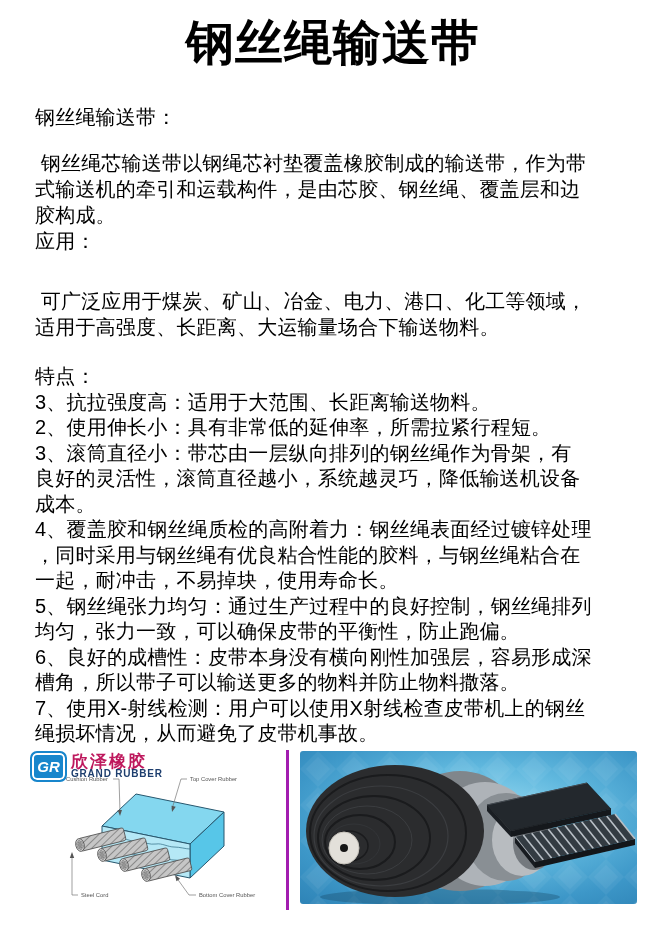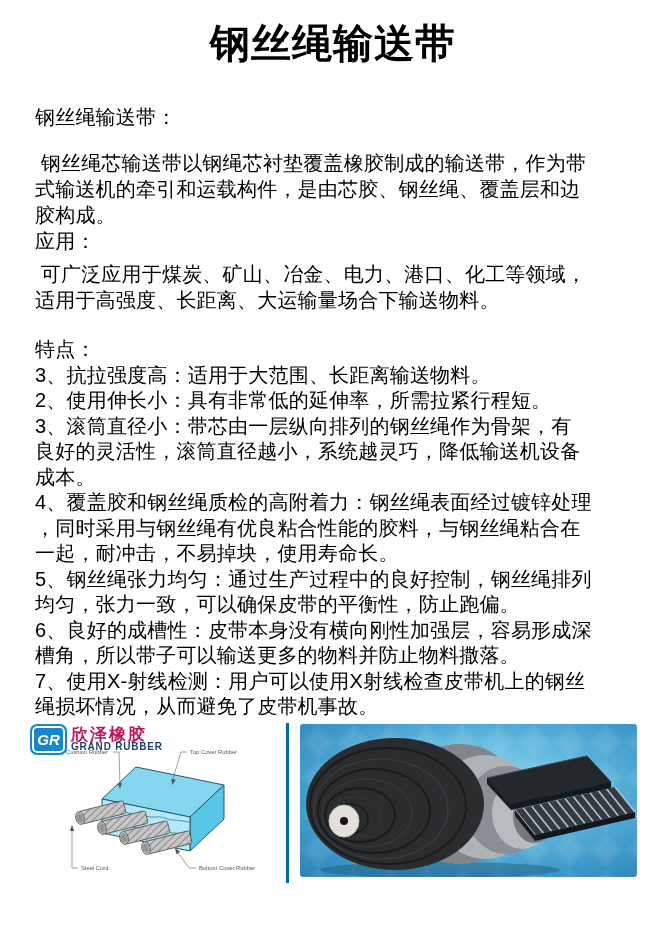--- a/index.html
+++ b/index.html
@@ -4,39 +4,39 @@
 <style>
   html, body { margin: 0; padding: 0; background: #ffffff; }
   body {
     width: 666px; height: 930px; overflow: hidden;
     font-family: "Liberation Sans", "DejaVu Sans", sans-serif;
     color: #000;
   }
   .page { width: 666px; height: 930px; position: relative; background: #fff; }
   .page-title {
     margin: 8px 0 0 0; text-align: center;
-    font-size: 40px; font-weight: bold; line-height: 70px;
+    font-size: 48px; font-weight: bold; line-height: 70px;
     letter-spacing: 1px;
   }
   .content { padding: 0 28px 0 35px; }
   .para {
     font-size: 20px; line-height: 26px;
     white-space: pre-line; letter-spacing: 0.2px;
   }
   .intro-heading   { margin-top: 26px; }
   .intro-body      { margin-top: 20px; }
   .application-heading { }
-  .application-body    { margin-top: 7px; }
+  .application-body    { margin-top: 34px; }
   .features-heading    { margin-top: 24px; }
   .features .para  { line-height: 25.5px; }
   
   .images-row { display: flex; align-items: flex-start; margin-top: 3px; padding-left: 28px; }
   .diagram-box {
     position: relative; width: 258px; height: 160px; background: #ffffff;
-    border-right: 3px solid #0369a1; flex: 0 0 auto;
+    border-right: 3px solid #a21caf; flex: 0 0 auto;
   }
   .diagram-box svg { position: absolute; left: 0; top: 0; }
   .logo { position: absolute; top: 1px; left: 2px; display: flex; align-items: center; gap: 4px; z-index: 2; }
   .logo-mark {
     width: 33px; height: 27px; background: #1886cc; border: 2px solid #1886cc;
     border-radius: 7px; box-shadow: inset 0 0 0 2px #ffffff;
     color: #fff; font-weight: bold; font-style: italic; font-size: 15px;
     display: flex; align-items: center; justify-content: center;
   }
   .logo-cn { color: #be185d; font-size: 17px; font-weight: bold; letter-spacing: 2px; line-height: 14px; }

